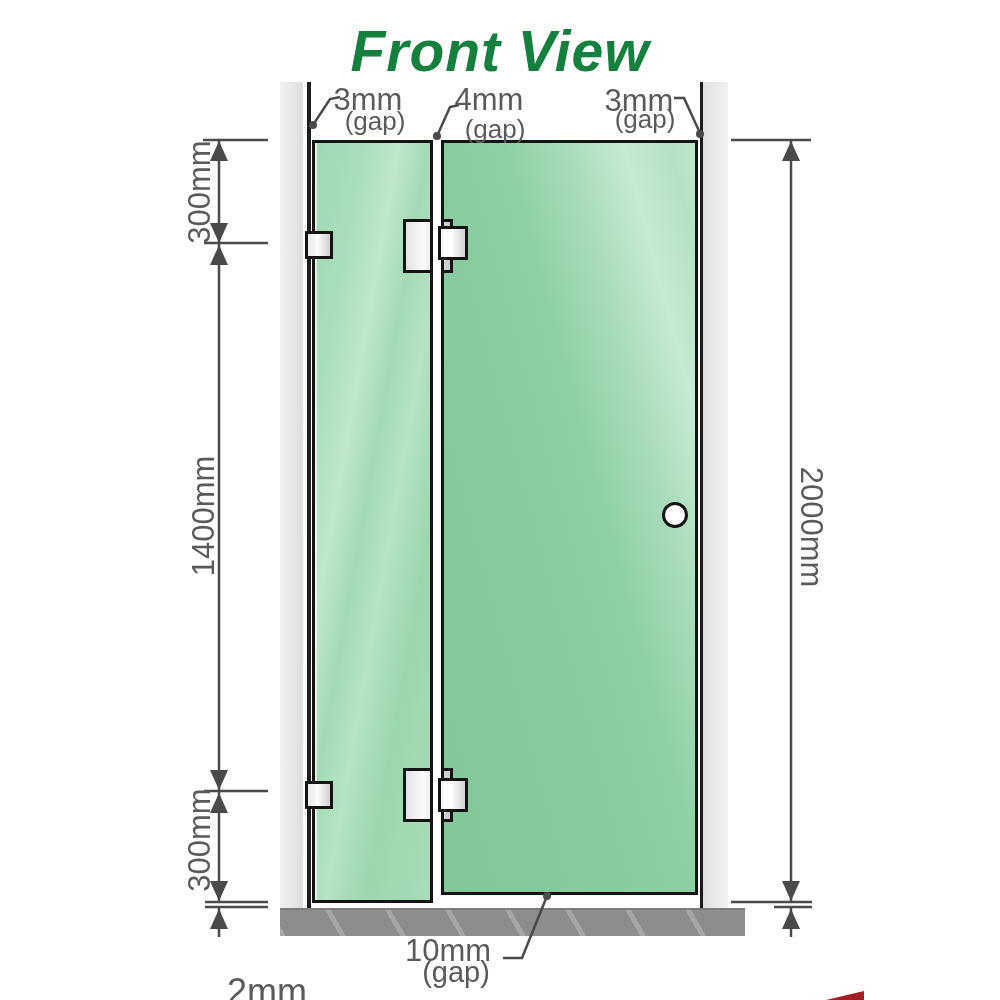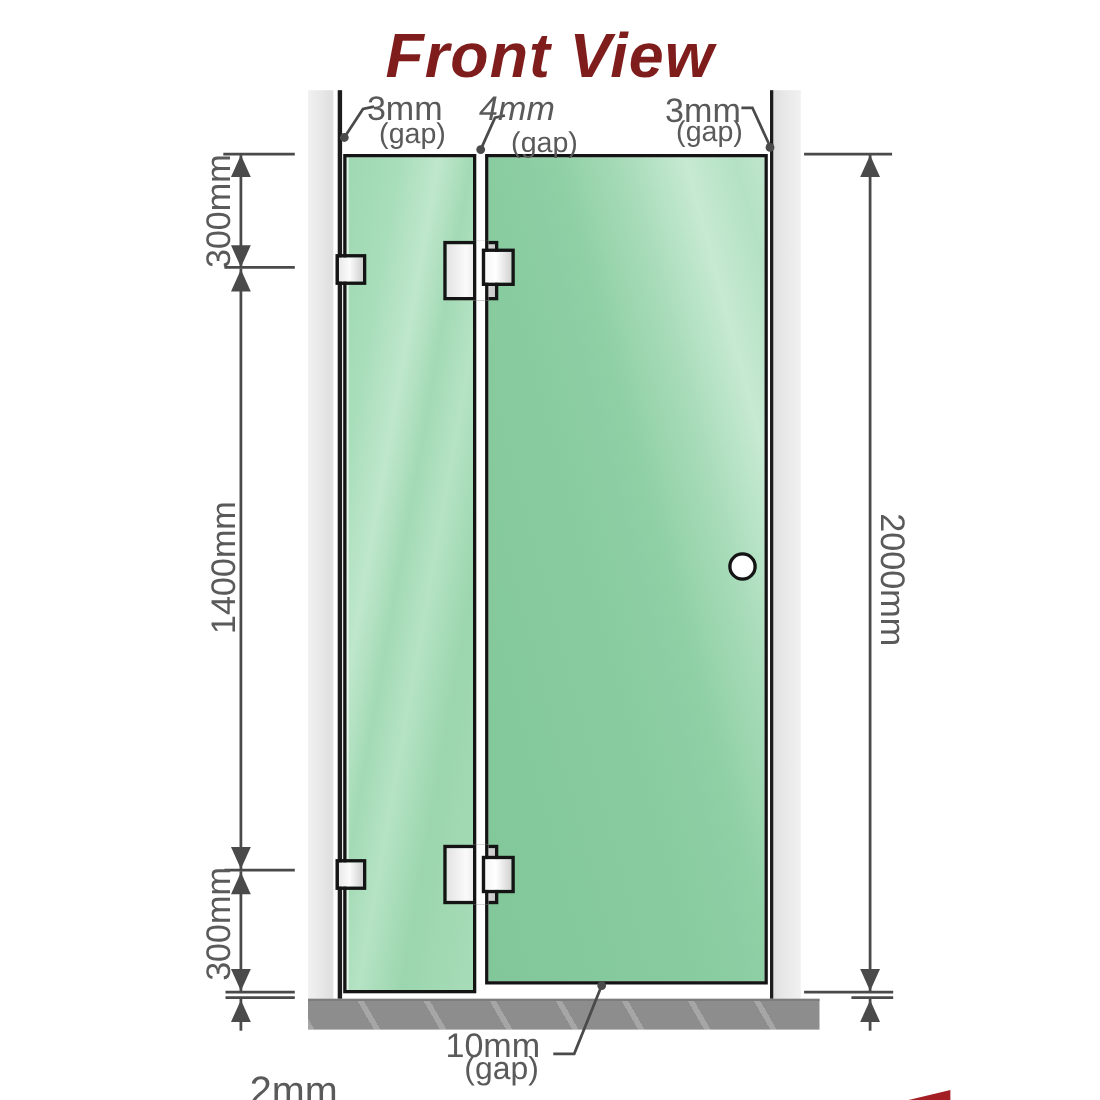--- a/index.html
+++ b/index.html
@@ -15,21 +15,21 @@
 
   
   .title {
     position: absolute;
     left: 50%;
     top: 18px;
     transform: translateX(-50%);
     font-size: 57px;
     font-weight: bold;
     font-style: italic;
-    color: #7f1d1d;
+    color: #15803d;
     letter-spacing: 1px;
     white-space: nowrap;
   }
 
   
   .wall-channel {
     position: absolute;
     top: 82px;
     height: 826px;
     background: linear-gradient(90deg, #f1f1f1 0%, #e6e6e6 60%, #dedede 100%);
@@ -241,21 +241,21 @@
       <circle cx="313" cy="125" r="4"></circle>
       <circle cx="437" cy="136" r="4"></circle>
       <circle cx="700" cy="134" r="4"></circle>
       <circle cx="547" cy="896" r="4"></circle>
     </g>
   </svg>
 
   <div class="lbl center fs31" style="left:368px; top:99px;">3mm</div>
   <div class="lbl center fs26" style="left:375px; top:121px;">(gap)</div>
 
-  <div class="lbl center fs31" style="left:470px; top:99px;font-style:italic;">4mm</div>
+  <div class="lbl center fs31" style="left:489px; top:99px;">4mm</div>
   <div class="lbl center fs26" style="left:495px; top:129px;">(gap)</div>
 
   <div class="lbl center fs31" style="left:639px; top:100px;">3mm</div>
   <div class="lbl center fs26" style="left:645px; top:119px;">(gap)</div>
 
   <div class="lbl rot-ccw fs31" style="left:199px; top:192px;">300mm</div>
   <div class="lbl rot-ccw fs31" style="left:203px; top:516px;">1400mm</div>
   <div class="lbl rot-ccw fs31" style="left:199px; top:840px;">300mm</div>
 
   <div class="lbl rot-cw fs31" style="left:811px; top:527px;">2000mm</div>

